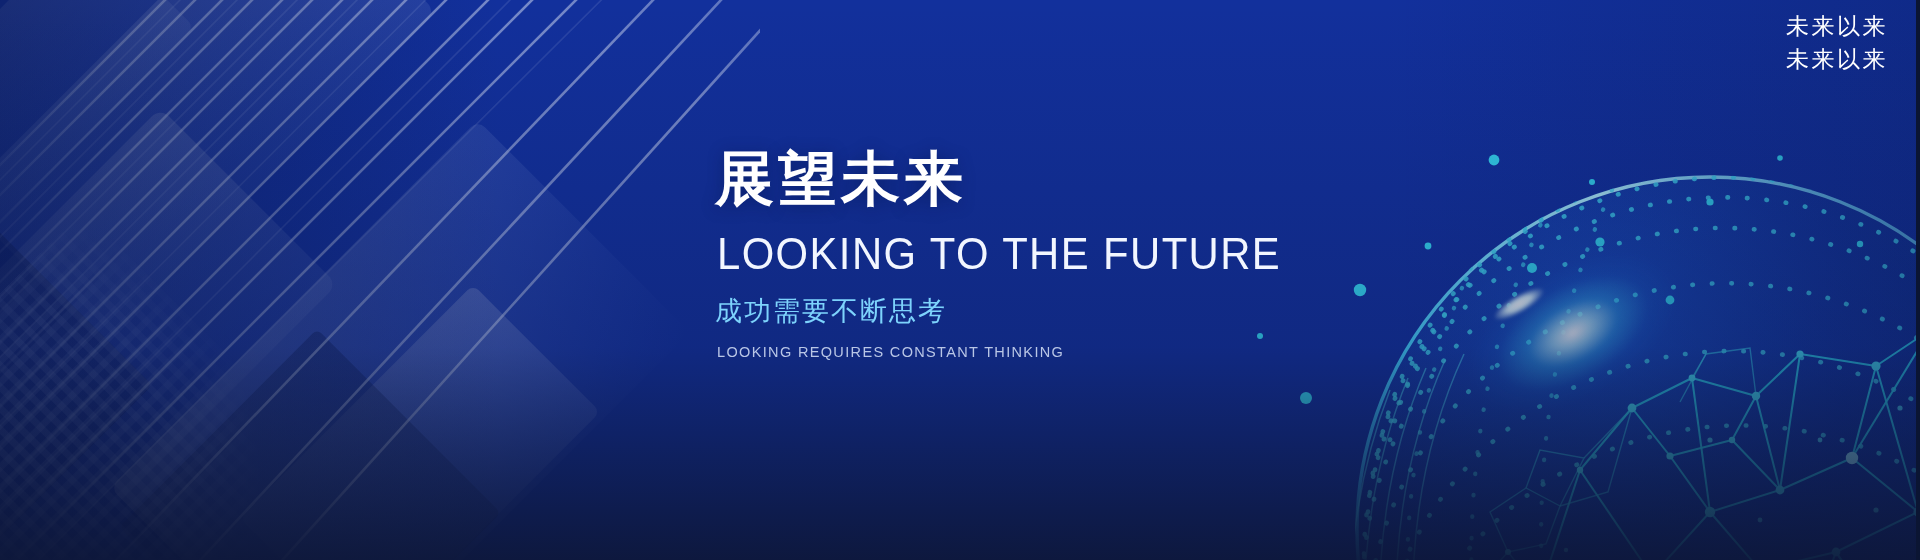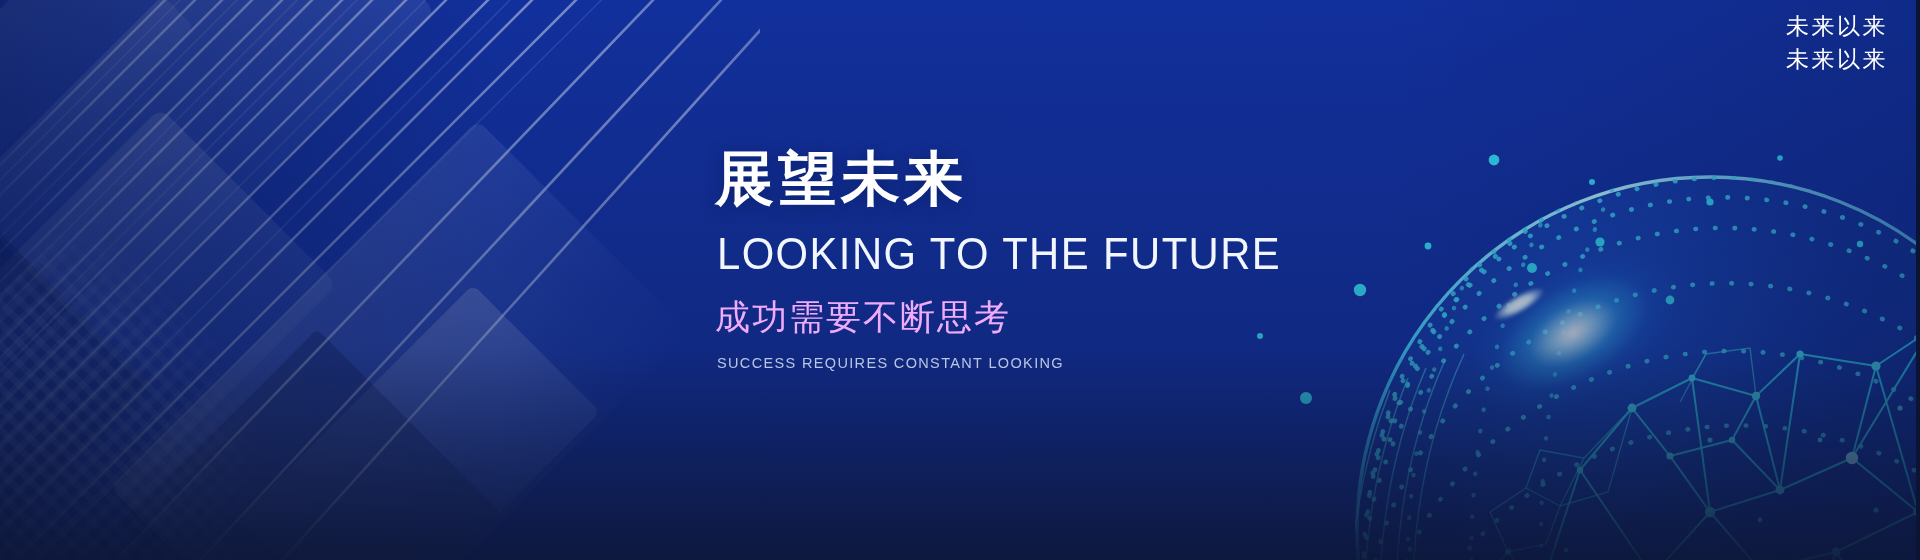--- a/index.html
+++ b/index.html
@@ -55,21 +55,21 @@
     font-size:59px;font-weight:700;color:#ffffff;letter-spacing:4px;
     line-height:1;margin:0;white-space:nowrap;
     text-shadow:0 2px 16px rgba(0,20,70,0.45);
   }
   #title-en{
     font-size:45px;font-weight:300;color:#f2f6ff;letter-spacing:1.5px;
     line-height:1;margin:22px 0 0 2px;white-space:nowrap;
     transform:scaleX(.93);transform-origin:0 50%;
   }
   .sub-cn{
-    font-size:35px;font-weight:400;color:#f0abfc;letter-spacing:2px;
+    font-size:27px;font-weight:400;color:#7dd3fc;letter-spacing:2px;
     line-height:1.33;margin:0;white-space:nowrap;
   }
   #sub-cn-block{margin-top:18px;}
   .sub-en{
     font-size:14.5px;font-weight:400;color:#b9c6e6;letter-spacing:1.35px;
     line-height:1.62;margin:0;white-space:nowrap;
   }
   #sub-en-block{margin-top:11px;margin-left:2px;}
 
   
@@ -350,17 +350,17 @@
     <p class="corner-line">未来以来</p>
   </div>
 
   <div id="copy">
     <h1 id="title-cn">展望未来</h1>
     <div id="title-en">LOOKING TO THE FUTURE</div>
     <div id="sub-cn-block">
       <p class="sub-cn">成功需要不断思考</p>
     </div>
     <div id="sub-en-block">
-      <p class="sub-en">SUCCESS REQUIRES CONSTANT LOOKING</p>
+      <p class="sub-en">LOOKING REQUIRES CONSTANT THINKING</p>
     </div>
   </div>
 
 </div>
 
 </body></html>

